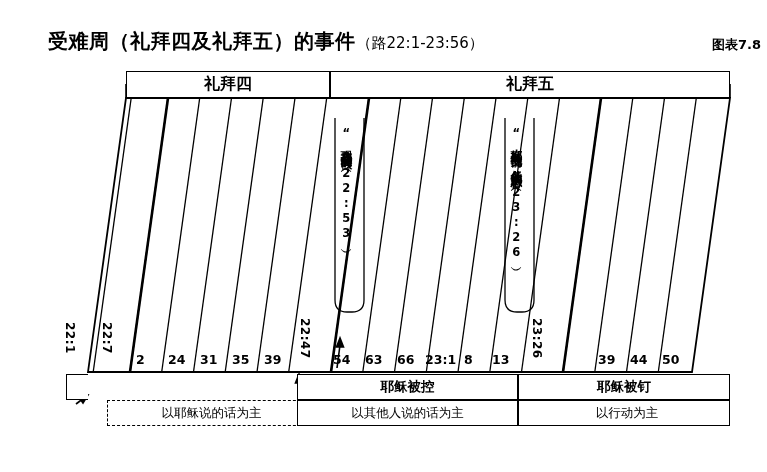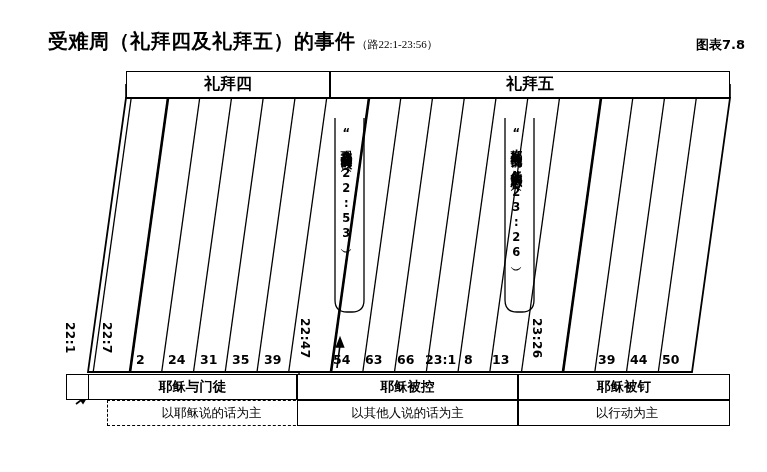--- a/index.html
+++ b/index.html
@@ -28,28 +28,27 @@
     display: flex;
     align-items: baseline;
     white-space: nowrap;
   }
   .title-main {
     font-size: 20px;
     font-weight: bold;
     letter-spacing: 0.5px;
   }
   .title-ref {
-    font-size: 11px;
+    font-size: 15px;
     font-weight: normal;
     margin-left: 1px;
-    font-family: Liberation Serif, serif;
   }
   .fig-label {
     position: absolute;
-    right: 22px;
+    right: 6px;
     top: 36px;
     font-size: 13px;
     font-weight: bold;
     white-space: nowrap;
     margin-left: 16px;
   }
 
   
   .dayhdr {
     position: absolute;
@@ -253,21 +252,20 @@
   <div class="num" style="left:365px;">63</div>
   <div class="num" style="left:397px;">66</div>
   <div class="num" style="left:425px;">23:1</div>
   <div class="num" style="left:464px;">8</div>
   <div class="num" style="left:492px;">13</div>
   <div class="num" style="left:566px;margin-top:20px;">33</div>
   <div class="num" style="left:598px;">39</div>
   <div class="num" style="left:630px;">44</div>
   <div class="num" style="left:662px;">50</div>
 
-  <div class="secbar" id="secbar-1">耶稣与门徒</div>
   <div class="secbar" id="secbar-2">耶稣被控</div>
   <div class="secbar" id="secbar-3">耶稣被钉</div>
 
   <div class="spbar" id="spbar-1">以耶稣说的话为主</div>
   <div class="spbar" id="spbar-2">以其他人说的话为主</div>
   <div class="spbar" id="spbar-3">以行动为主</div>
 
 </div>
 
 </body></html>

